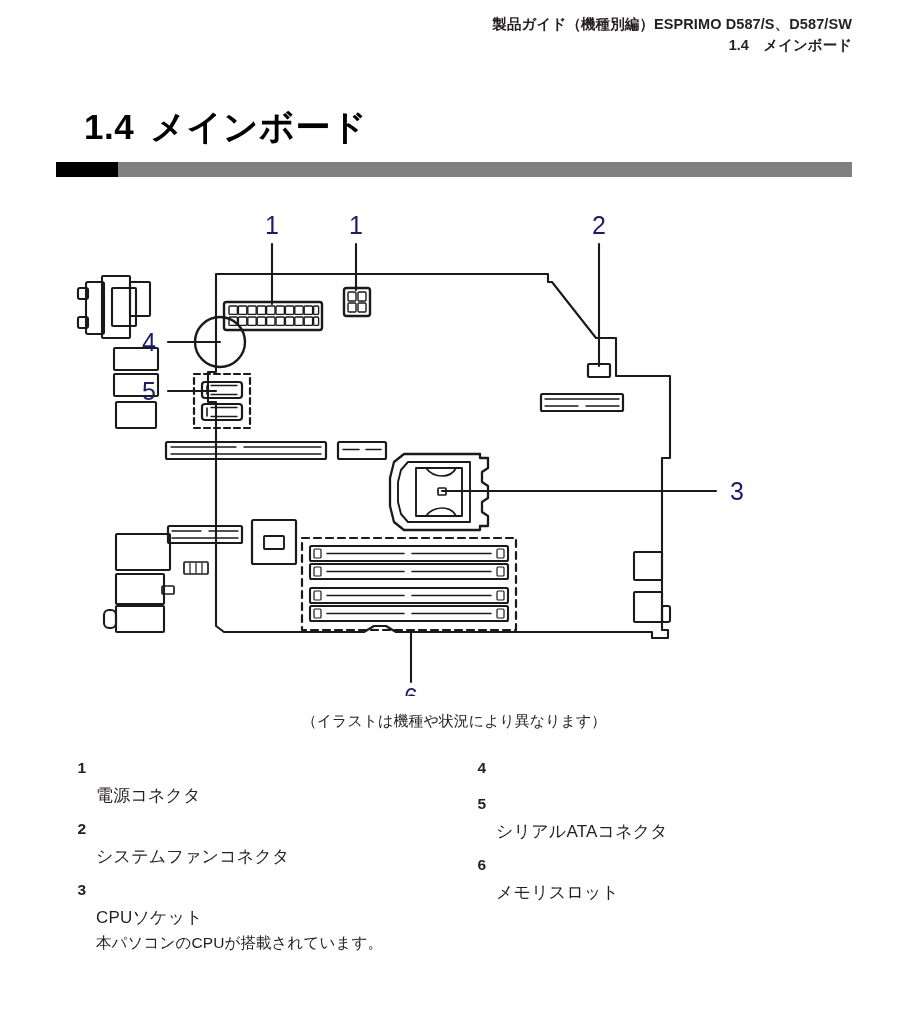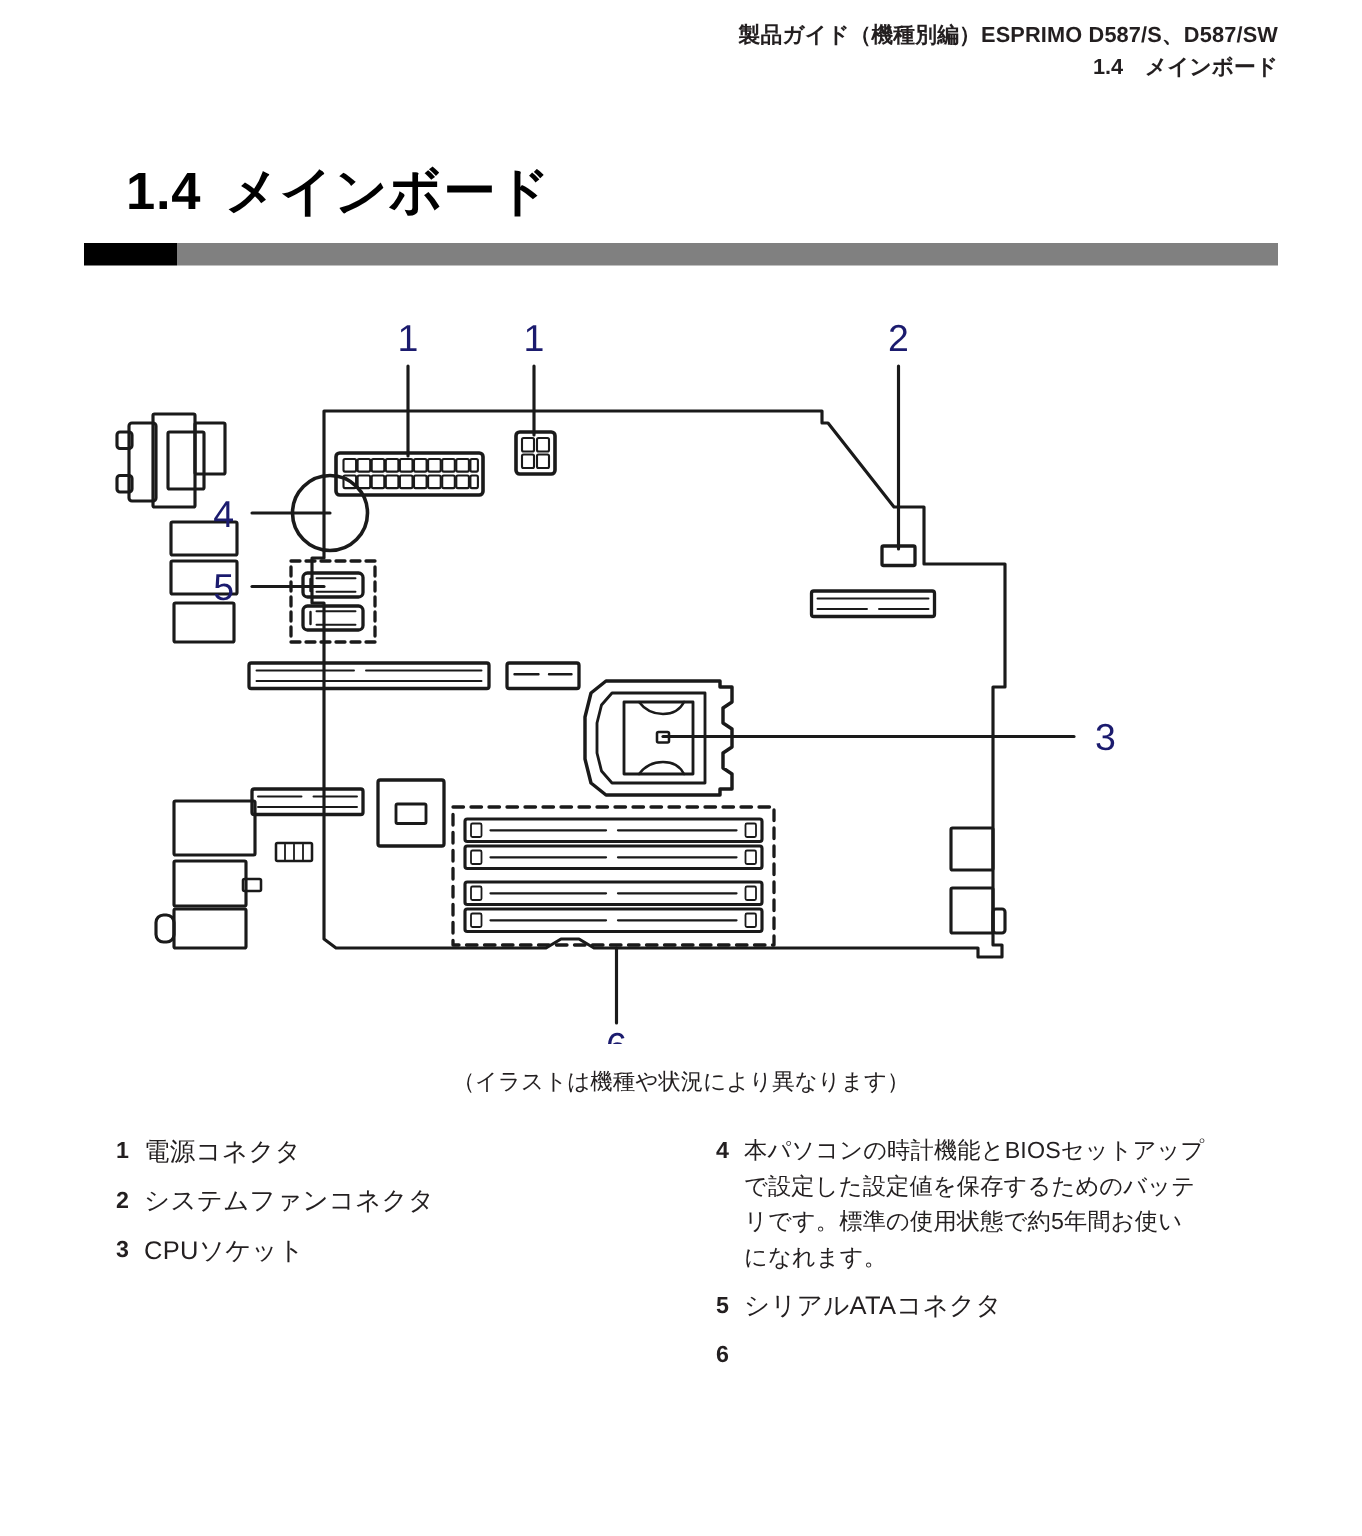--- a/index.html
+++ b/index.html
@@ -120,20 +120,21 @@
     flex: 0 0 24px;
     font-size: 15.5px;
     font-weight: bold;
     color: #231f20;
     text-align: right;
     padding-right: 10px;
     line-height: 1.62;
   }
   .legend-body {
     flex: 1;
+    margin-top: 28px;
   }
   .legend-label {
     font-size: 17px;
     color: #231f20;
     line-height: 1.48;
     letter-spacing: 0.2px;
   }
   .legend-desc {
     font-size: 15.5px;
     color: #231f20;
@@ -371,46 +372,44 @@
       <div class="legend-num">2</div>
       <div class="legend-body">
         <div class="legend-label">システムファンコネクタ</div>
       </div>
     </div>
 
     <div class="legend-item">
       <div class="legend-num">3</div>
       <div class="legend-body">
         <div class="legend-label">CPUソケット</div>
+        <div class="legend-desc">
+          <div>本パソコンのCPUが搭載されています。</div>
+        </div>
       </div>
     </div>
 
   </div>
 
   <div class="legend-col right">
 
     <div class="legend-item">
       <div class="legend-num">4</div>
       <div class="legend-body">
-        <div class="legend-desc">
-          <div>本パソコンの時計機能とBIOSセットアップ</div>
-          <div>で設定した設定値を保存するためのバッテ</div>
-          <div>リです。標準の使用状態で約5年間お使い</div>
-          <div>になれます。</div>
-        </div>
       </div>
     </div>
 
     <div class="legend-item">
       <div class="legend-num">5</div>
       <div class="legend-body">
         <div class="legend-label">シリアルATAコネクタ</div>
       </div>
     </div>
 
     <div class="legend-item">
       <div class="legend-num">6</div>
       <div class="legend-body">
+        <div class="legend-label">メモリスロット</div>
       </div>
     </div>
 
   </div>
 </div>
 
 </body></html>

